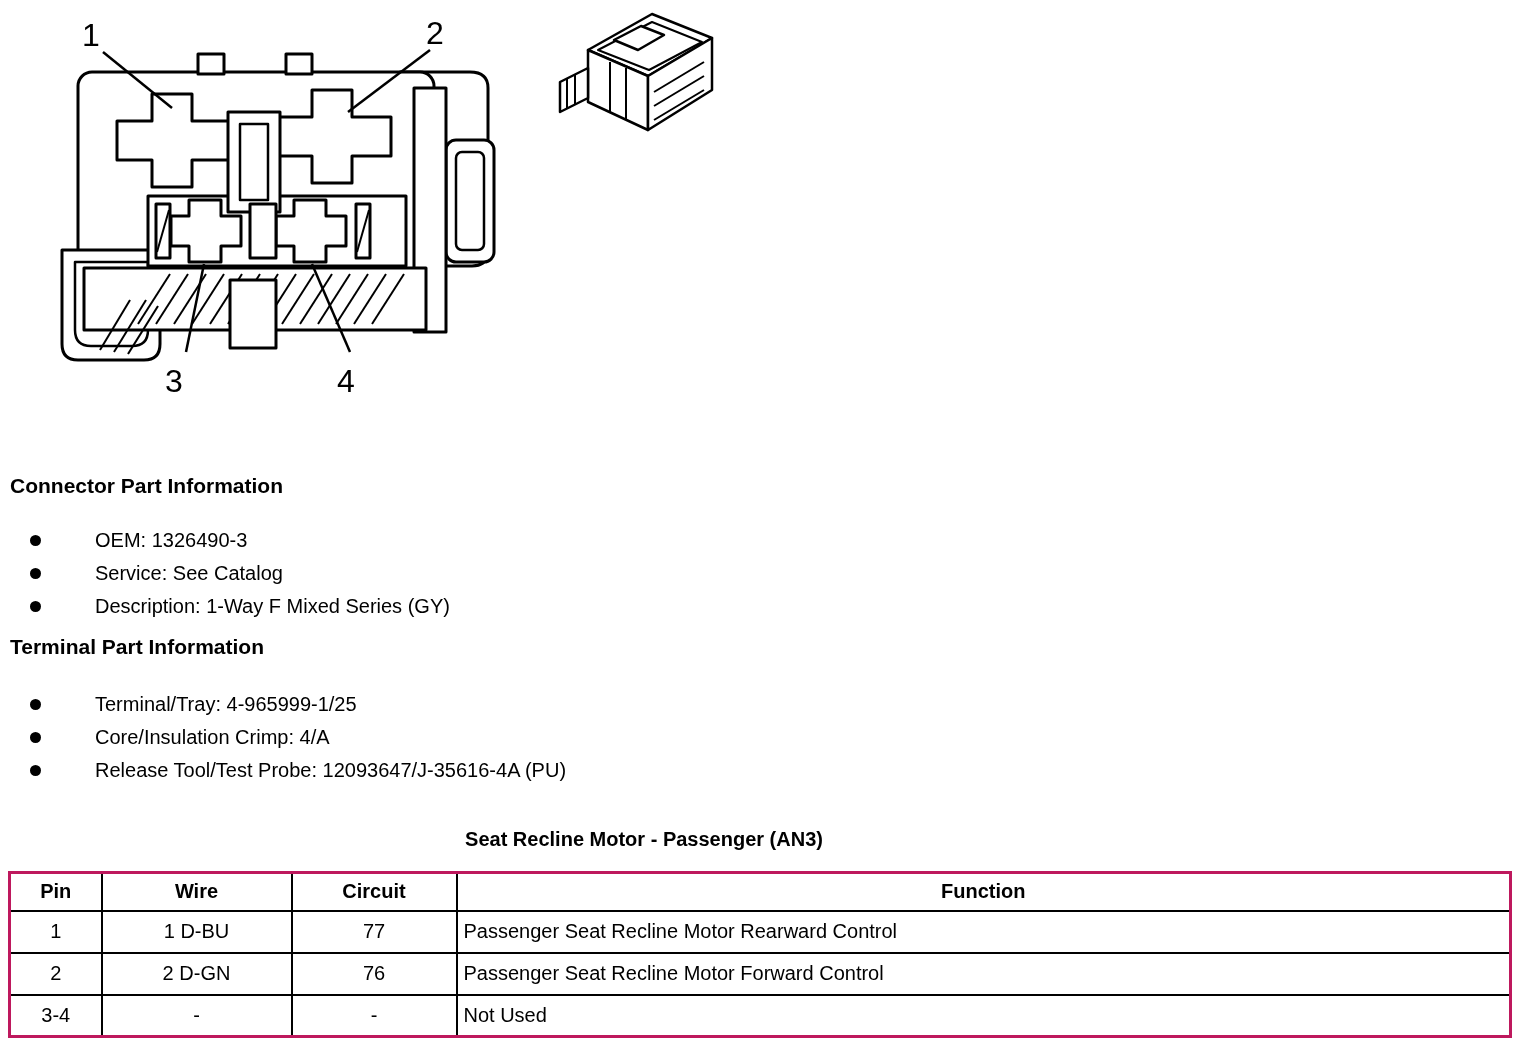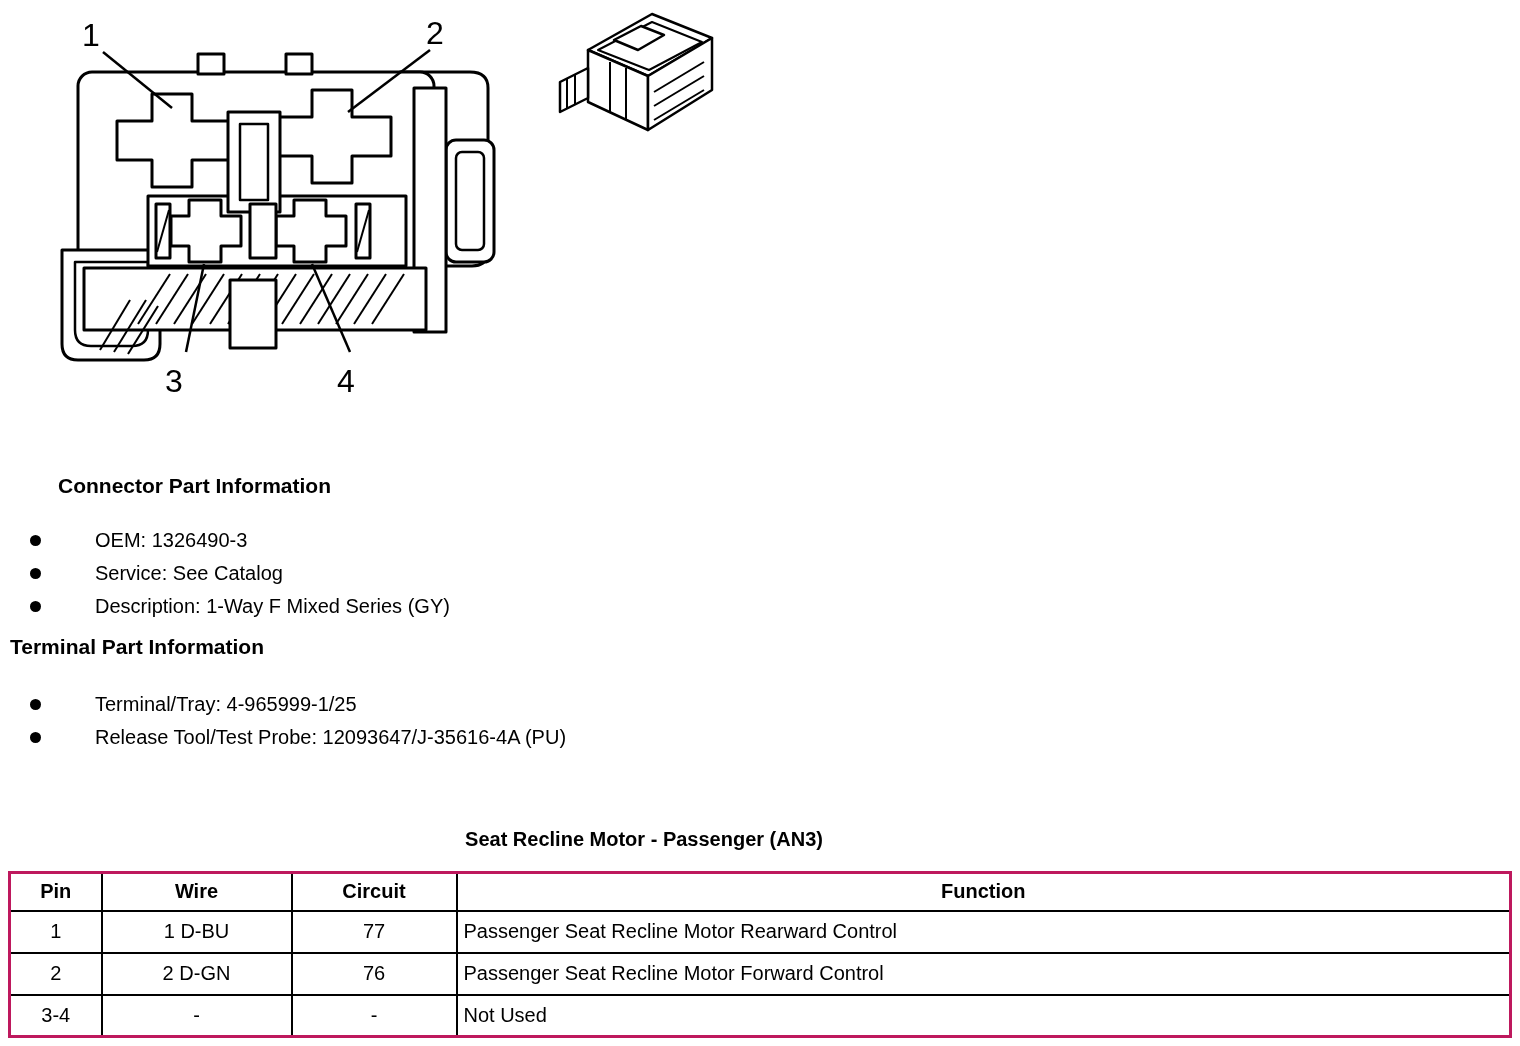--- a/index.html
+++ b/index.html
@@ -10,21 +10,21 @@
     color:#000;
   }
   .page { position:relative; width:1520px; height:1046px; overflow:hidden; background:#fff; }
 
   .diagram { position:absolute; left:0; top:0; }
 
   .section-title {
     position:absolute; left:10px;
     font-size:21px; font-weight:bold; color:#000;
   }
-  #connector-title { top:474px;margin-left:48px; }
+  #connector-title { top:474px; }
   #terminal-title  { top:635px; }
 
   .bullets { position:absolute; left:30px; list-style:none; }
   #connector-list { top:524px; }
   #terminal-list  { top:688px; }
   .bullet-item { height:33px; display:flex; align-items:center;gap:32px; }
   .dot {
     width:11px; height:11px; border-radius:50%;
     background:#000; margin-right:22px; flex-shrink:0;
   }
@@ -175,20 +175,24 @@
   </ul>
 
   <h2 class="section-title" id="terminal-title">Terminal Part Information</h2>
   <ul class="bullets" id="terminal-list">
     <li class="bullet-item">
       <span class="dot"></span>
       <span class="bullet-text">Terminal/Tray: 4-965999-1/25</span>
     </li>
     <li class="bullet-item">
       <span class="dot"></span>
+      <span class="bullet-text">Core/Insulation Crimp: 4/A</span>
+    </li>
+    <li class="bullet-item">
+      <span class="dot"></span>
       <span class="bullet-text">Release Tool/Test Probe: 12093647/J-35616-4A (PU)</span>
     </li>
   </ul>
 
   <div class="table-title">Seat Recline Motor - Passenger (AN3)</div>
 
   <table class="pin-table">
     <colgroup>
       <col class="col-pin">
         <col class="col-wire">

